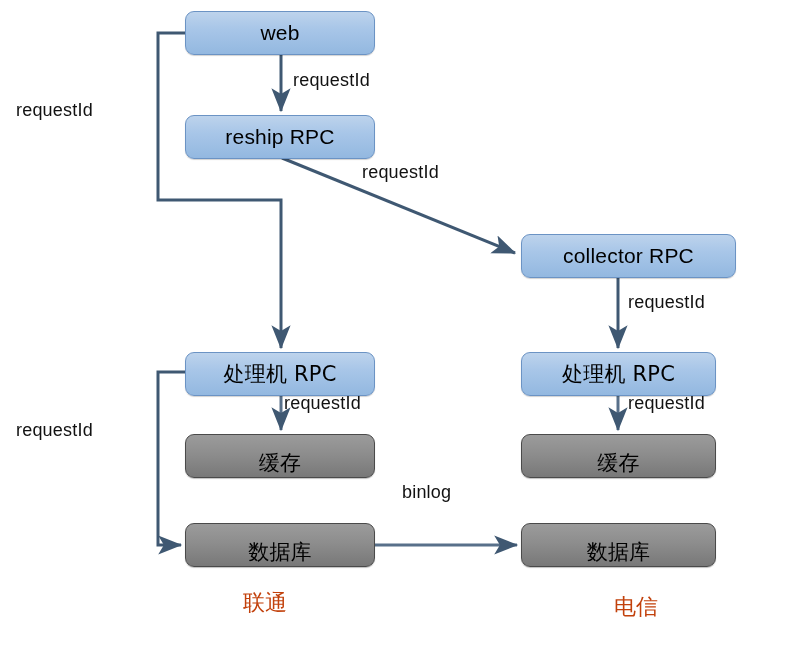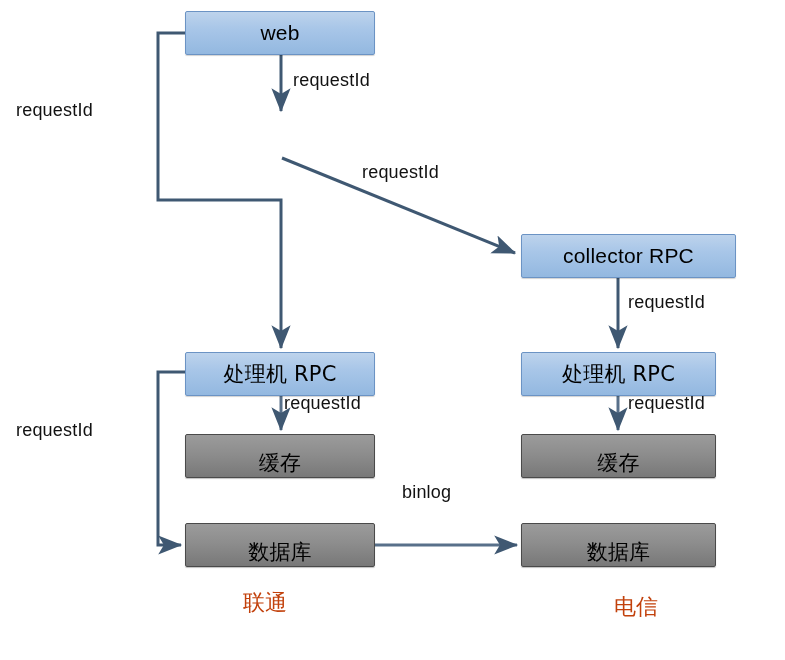--- a/index.html
+++ b/index.html
@@ -25,21 +25,21 @@
     width: 785px;
     height: 660px;
     pointer-events: none;
   }
   .node {
     position: absolute;
     box-sizing: border-box;
     display: flex;
     align-items: center;
     justify-content: center;
-    border-radius: 2px;
+    border-radius: 9px;
     font-size: 21px;
     color: #000000;
     white-space: nowrap;
     letter-spacing: 0.2px;
   }
   .node.blue {
     background: linear-gradient(180deg, #bdd3ec 0%, #a8c6e8 40%, #93b8e0 100%);
     border: 1.6px solid #6b93c4;
     box-shadow: 0 1px 1px rgba(0,0,0,0.18);
   }
@@ -93,20 +93,23 @@
 
     <path d="M185,372 L158,372 L158,545 L181,545" fill="none" stroke="#3f5872" stroke-width="3" stroke-linejoin="miter" marker-end="url(#arrowhead)"></path>
 
     <line x1="375" y1="545" x2="517" y2="545" stroke="#58708a" stroke-width="3" marker-end="url(#arrowhead)"></line>
   </svg>
 
   <div class="node blue" style="left:185px; top:11px; width:190px; height:44px;">
     <span>web</span>
   </div>
 
+  <div class="node blue" style="left:185px; top:115px; width:190px; height:44px;">
+    <span>reship RPC</span>
+  </div>
 
   <div class="node blue" style="left:521px; top:234px; width:215px; height:44px;">
     <span>collector RPC</span>
   </div>
 
   <div class="node blue" style="left:185px; top:352px; width:190px; height:44px;">
     <span class="cjk">处理机 RPC</span>
   </div>
 
   <div class="node blue" style="left:521px; top:352px; width:195px; height:44px;">

